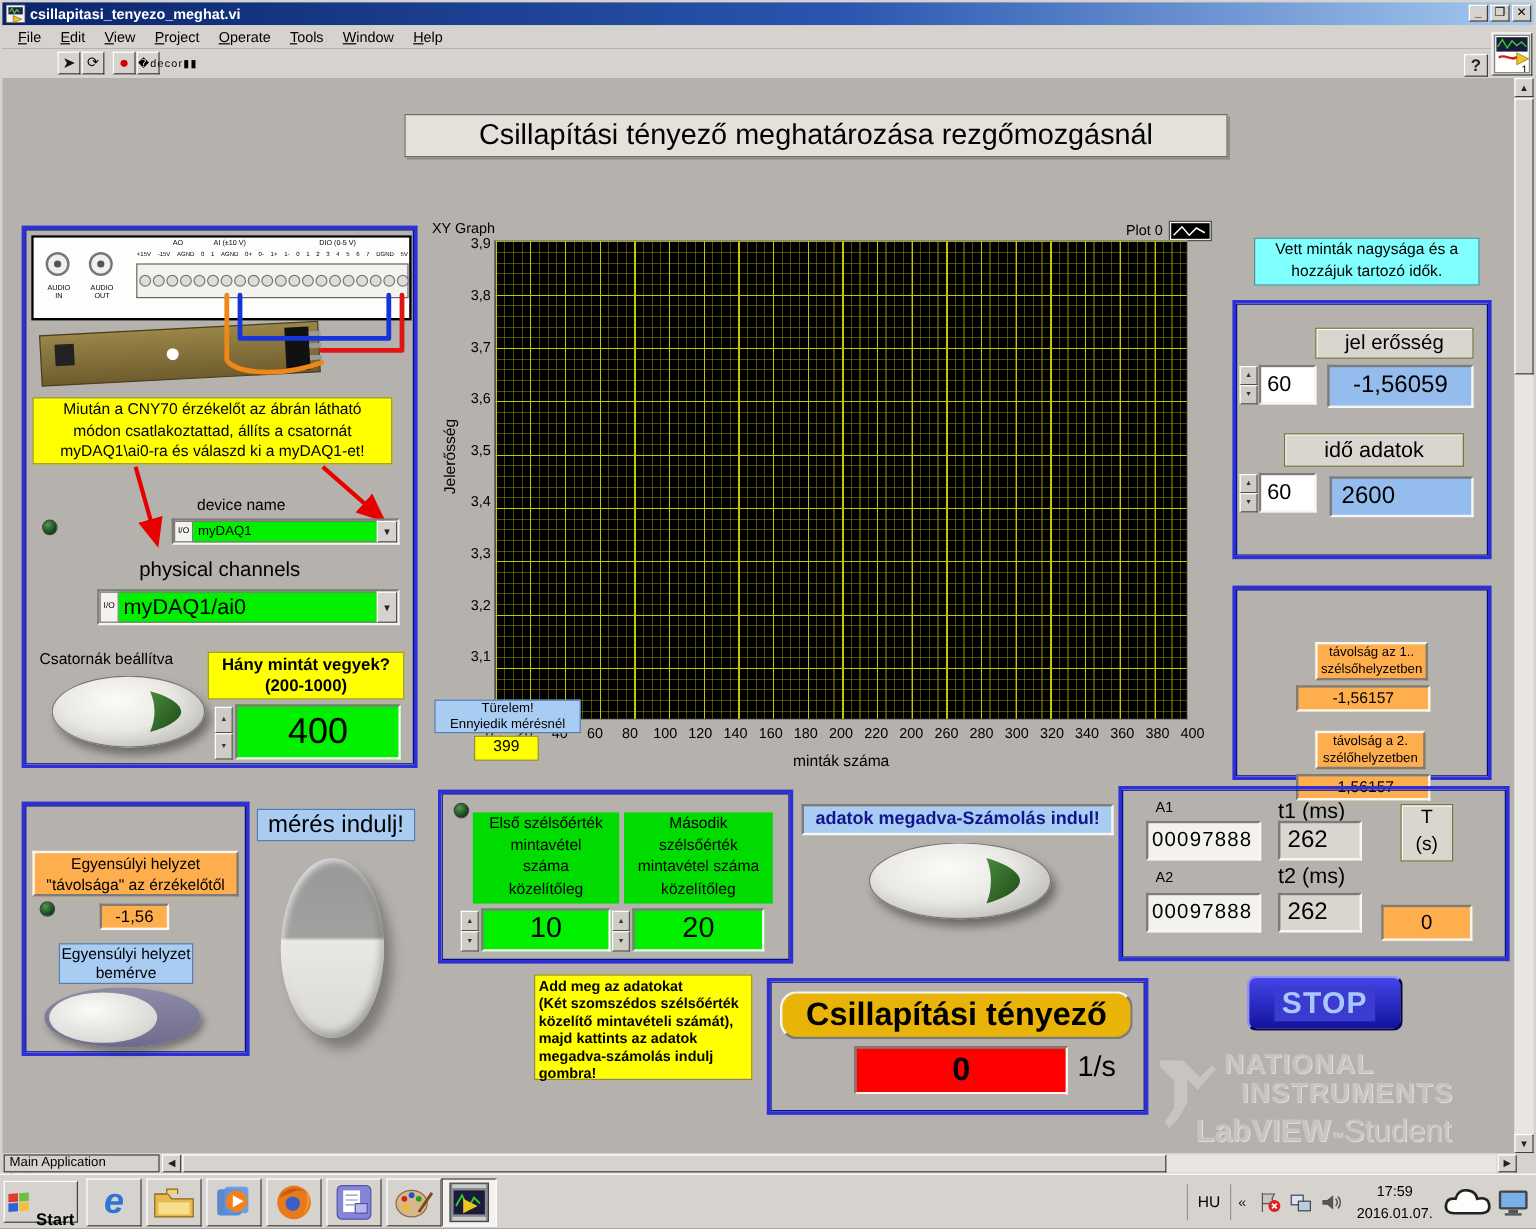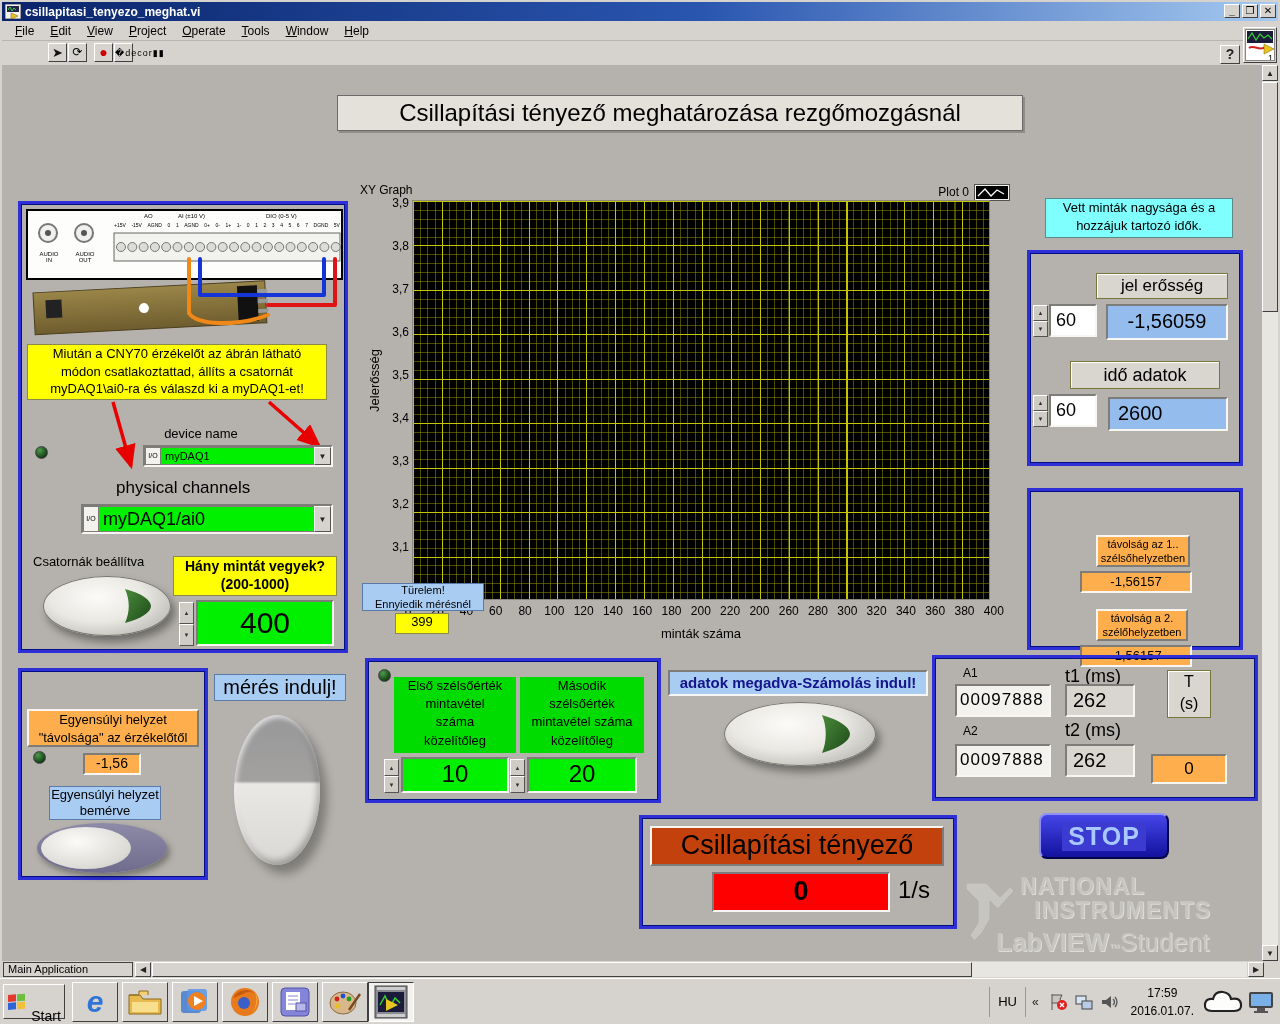--- a/index.html
+++ b/index.html
@@ -150,21 +150,21 @@
         <text x="22" y="31" font-size="9" fill="#000">1</text>
       </svg>
     </div>
   </div>
 
   <div class="front-panel">
 
     <div class="abs" style="left:335px;top:30px;width:686px;height:36px;background:#e4e1da;border:1px solid #6a6a6a;
          box-shadow:2px 2px 0 #8f8d88;display:flex;align-items:center;justify-content:center;font-size:24px;color:#000;">Csillapítási tényező meghatározása rezgőmozgásnál</div>
 
-    <div class="abs bluepanel" style="left:16px;top:136px;width:330px;height:452px;text-decoration:underline;">
+    <div class="abs bluepanel" style="left:16px;top:123px;width:330px;height:452px;text-decoration:underline;">
 
       <div class="abs" style="left:5px;top:5px;width:318px;height:130px;">
         <svg width="318" height="130">
           <defs>
             <linearGradient id="pcb" x1="0" y1="0" x2="0" y2="1">
               <stop offset="0" stop-color="#9a8648"></stop>
                 <stop offset="1" stop-color="#6e5c2e"></stop>
             </linearGradient>
           </defs>
           <rect x="1" y="1" width="315" height="69" fill="#fdfdfb" stroke="#000" stroke-width="2"></rect>
@@ -436,24 +436,30 @@
       <div class="abs sunk" style="left:130px;top:26px;width:70px;height:33px;background:#d9d6d0;font-size:20px;line-height:28px;padding-left:6px;color:#000;">262</div>
       <div class="abs lv-label preline" style="left:232px;top:12px;width:44px;height:48px;font-size:16px;line-height:1.4;">T
 (s)</div>
       <div class="abs" style="left:28px;top:66px;font-size:12px;color:#000;">A2</div>
       <div class="abs sunk" style="left:20px;top:86px;width:96px;height:33px;background:#f4f2ee;font-size:17px;line-height:28px;padding-left:3px;overflow:hidden;color:#000;letter-spacing:1px;">00097888</div>
       <div class="abs" style="left:130px;top:62px;font-size:18px;color:#000;">t2 (ms)</div>
       <div class="abs sunk" style="left:130px;top:86px;width:70px;height:33px;background:#d9d6d0;font-size:20px;line-height:28px;padding-left:6px;color:#000;">262</div>
       <div class="abs val-orange sunk" style="left:216px;top:66px;width:76px;height:30px;font-size:17px;line-height:25px;">0</div>
     </div>
 
+    <div class="abs note-yellow preline" style="left:443px;top:747px;width:182px;height:88px;font-size:12px;font-weight:bold;line-height:1.2;padding:2px 3px;">Add meg az adatokat
+(Két szomszédos szélsőérték
+közelítő mintavételi számát),
+majd kattints az adatok
+megadva-számolás indulj
+gombra!</div>
 
     <div class="abs bluepanel" style="left:637px;top:750px;width:318px;height:114px;">
-      <div class="abs rais" style="left:8px;top:8px;width:294px;height:40px;background:#c2410c;text-align:center;
-           font-size:27px;font-weight:normal;color:#000;line-height:34px;">Csillapítási tényező</div>
+      <div class="abs rais" style="left:8px;top:8px;width:294px;height:40px;background:#eab308;text-align:center;
+           font-size:27px;font-weight:bold;color:#000;line-height:34px;border-radius:14px;">Csillapítási tényező</div>
       <div class="abs sunk" style="left:70px;top:54px;width:178px;height:40px;background:#ff0000;text-align:center;
            font-size:27px;font-weight:bold;color:#000;line-height:35px;">0</div>
       <div class="abs" style="left:256px;top:58px;font-size:24px;color:#000;">1/s</div>
     </div>
 
     <div class="stop-btn">
       <span>STOP</span>
     </div>
 
     <div class="abs" style="left:958px;top:800px;width:300px;height:95px;">
@@ -485,21 +491,21 @@
 
   <div class="taskbar">
     <div style="position:absolute;left:3px;top:5px;width:62px;height:35px;background:#d6d3ce;border:1px solid;
          border-color:#fff #404040 #404040 #fff;display:flex;align-items:center;justify-content:center;gap:4px;">
       <svg width="20" height="18">
         <rect x="1" y="2" width="8" height="7" fill="#e23a2e" transform="skewY(-4)"></rect>
         <rect x="10" y="2" width="8" height="7" fill="#6fbf3e" transform="skewY(-4)"></rect>
         <rect x="1" y="10" width="8" height="7" fill="#2f64d6" transform="skewY(-4)"></rect>
         <rect x="10" y="10" width="8" height="7" fill="#f3c03a" transform="skewY(-4)"></rect>
       </svg>
-      <span style="font-weight:normal;font-size:14px;color:#000;margin-top:28px;">Start</span>
+      <span style="font-weight:bold;font-size:14px;color:#000;margin-top:28px;">Start</span>
     </div>
 
     <div class="ql-btn" style="left:72px;">
       <span style="font-size:30px;font-weight:bold;font-style:italic;color:#2f74d8;">e</span>
     </div>
     <div class="ql-btn" style="left:122px;">
       <svg width="34" height="26">
         <path d="M1 6 L12 6 L15 10 L33 10 L33 25 L1 25 Z" fill="#e8b94e" stroke="#8a6a1a"></path>
         <path d="M1 6 L11 6 L11 2 L20 2 L20 6" fill="#f4d070" stroke="#8a6a1a"></path>
         <rect x="4" y="13" width="26" height="10" fill="#f7df8e"></rect>

